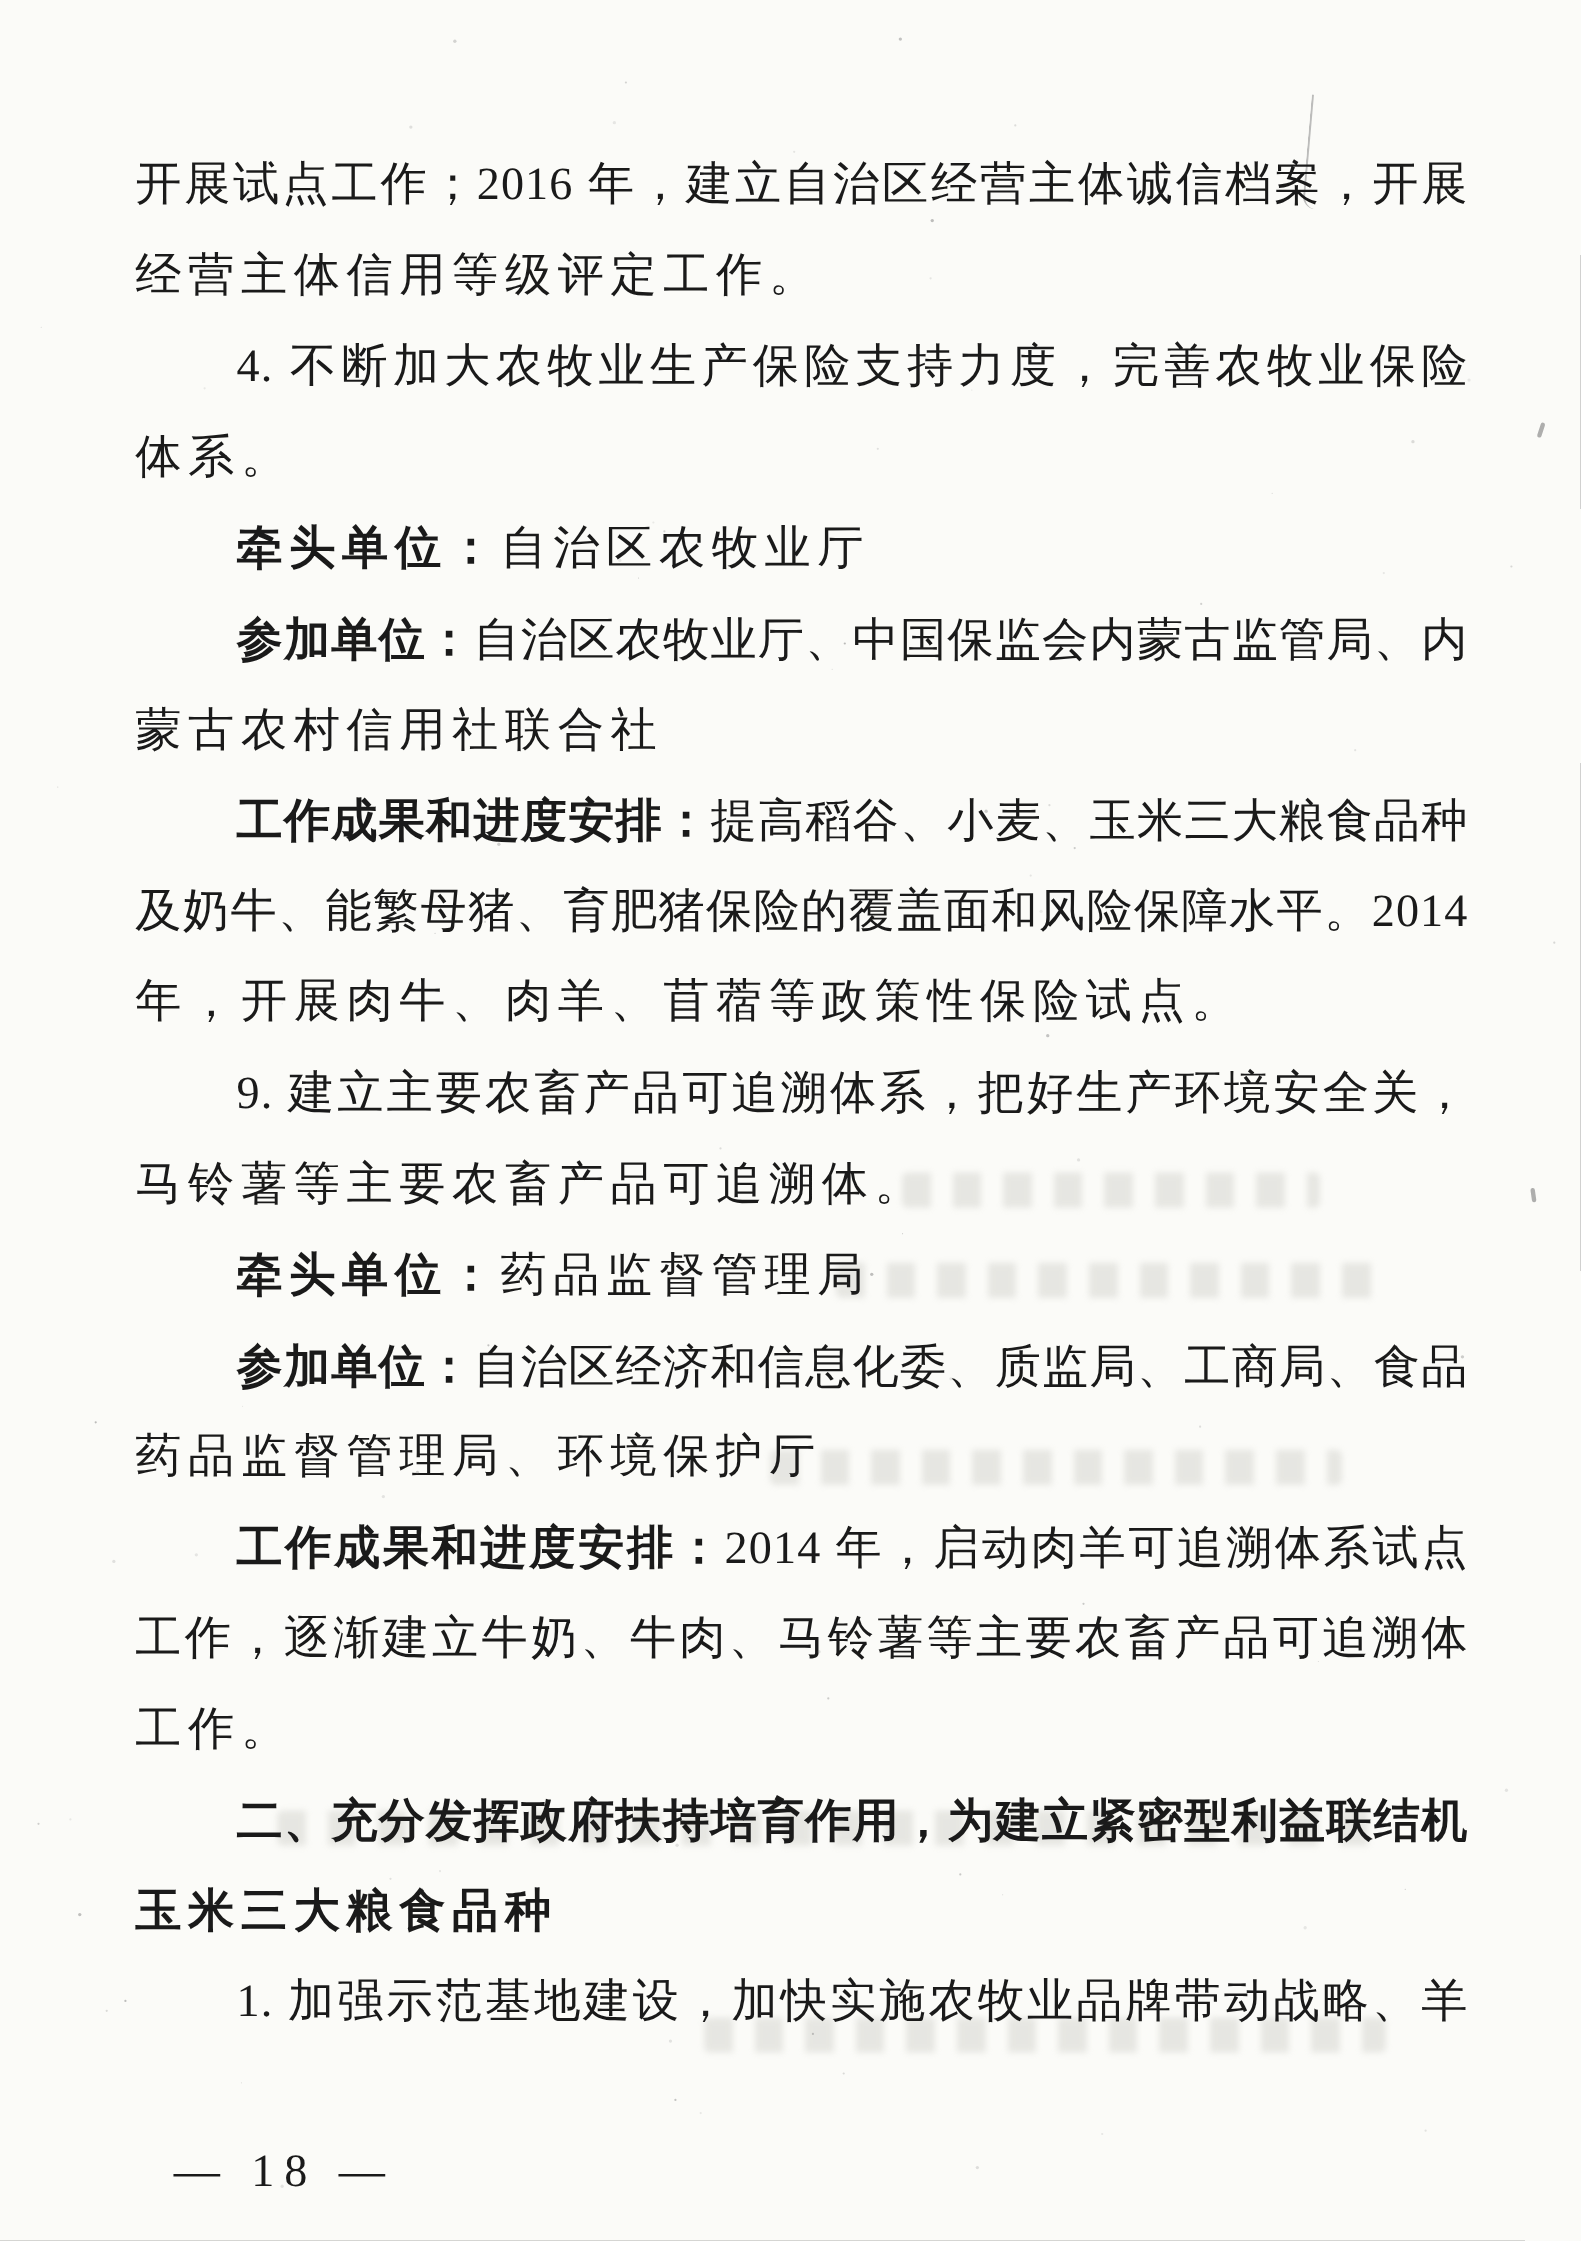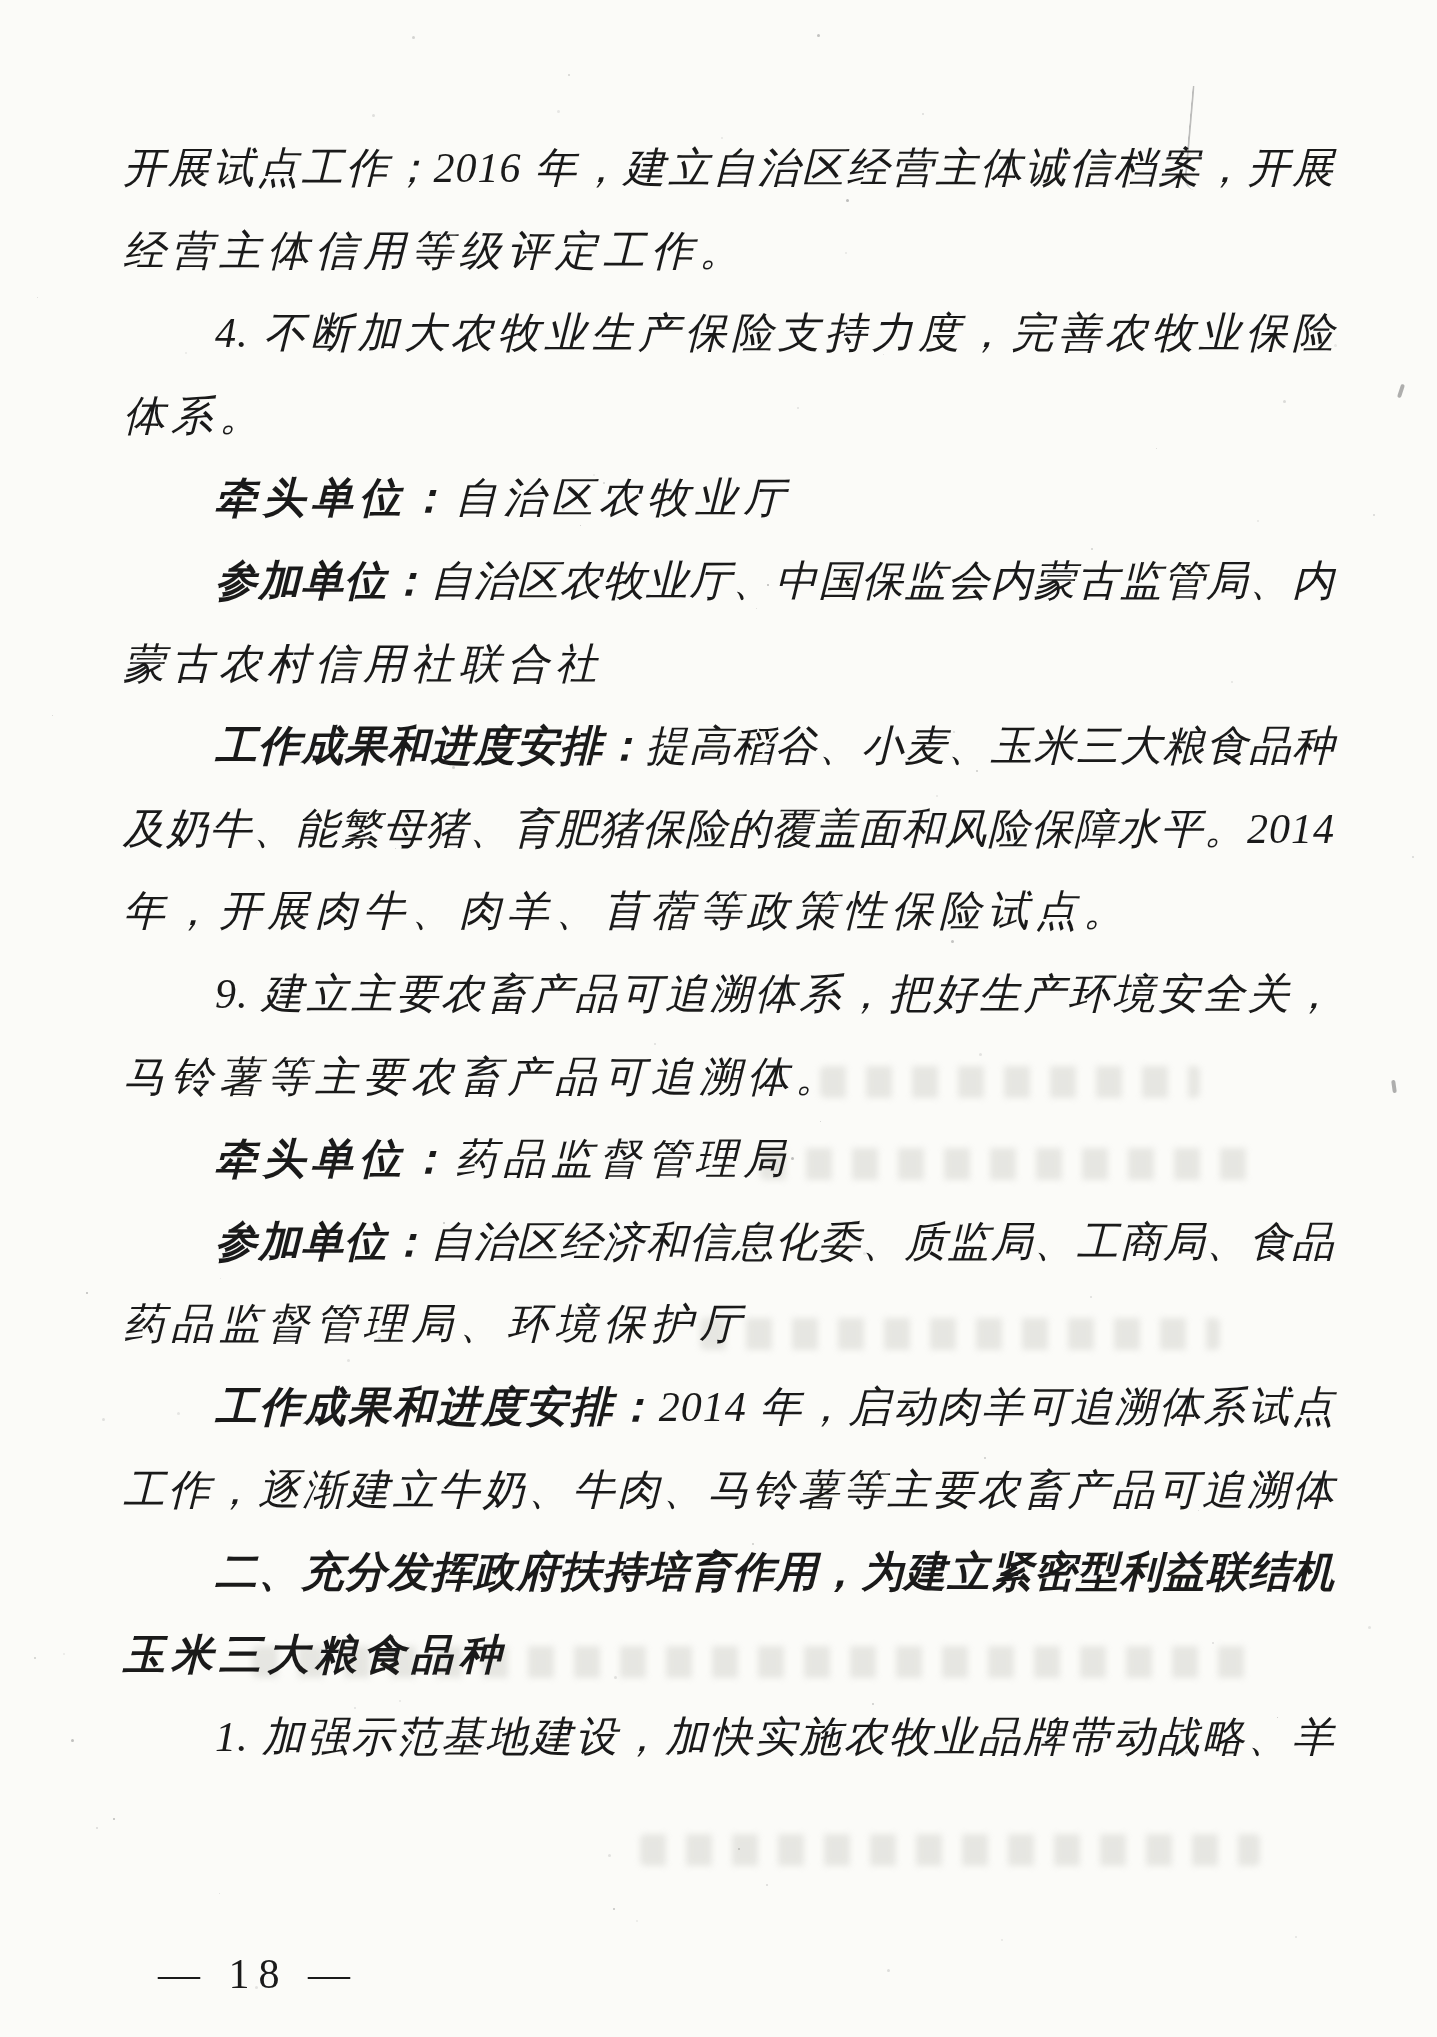--- a/index.html
+++ b/index.html
@@ -26,21 +26,20 @@
     top:127px;
     width:1212px;
     font-size:42px;
   }
   .line{
     height:82.6px;
     line-height:82.6px;
     letter-spacing:6px;
     white-space:nowrap;
     text-rendering:optimizeLegibility;
-    font-style:italic;
   }
   .line.just{
     letter-spacing:1px;
     white-space:normal;
     text-align:justify;
     text-align-last:justify;
   }
   .line.indent{
     padding-left:92px;
   }
@@ -116,20 +115,21 @@
       <div class="line indent just"><span class="label">工作成果和进度安排：</span><span>提高稻谷、小麦、玉米三大粮食品种</span></div>
       <div class="line just"><span>及奶牛、能繁母猪、育肥猪保险的覆盖面和风险保障水平。2014</span></div>
       <div class="line"><span>年，开展肉牛、肉羊、苜蓿等政策性保险试点。</span></div>
       <div class="line indent just"><span>9. 建立主要农畜产品可追溯体系，把好生产环境安全关，</span></div>
       <div class="line"><span>马铃薯等主要农畜产品可追溯体。</span></div>
       <div class="line indent"><span class="label">牵头单位：</span><span>药品监督管理局</span></div>
       <div class="line indent just"><span class="label">参加单位：</span><span>自治区经济和信息化委、质监局、工商局、食品</span></div>
       <div class="line"><span>药品监督管理局、环境保护厅</span></div>
       <div class="line indent just"><span class="label">工作成果和进度安排：</span><span>2014 年，启动肉羊可追溯体系试点</span></div>
       <div class="line just"><span>工作，逐渐建立牛奶、牛肉、马铃薯等主要农畜产品可追溯体</span></div>
+      <div class="line"><span>工作。</span></div>
       <div class="line indent just bold"><span>二、充分发挥政府扶持培育作用，为建立紧密型利益联结机</span></div>
       <div class="line bold"><span>玉米三大粮食品种</span></div>
       <div class="line indent just"><span>1. 加强示范基地建设，加快实施农牧业品牌带动战略、羊</span></div>
     </div>
 
   <div class="footer">— 18 —</div>
 
   <div id="noise">
       <div class="speckle" style="width: 2px; height: 2px; left: 738px; top: 1848px; opacity: 0.35;"></div>
       <div class="speckle" style="width: 3px; height: 3px; left: 979px; top: 1053px; opacity: 0.17;"></div>

